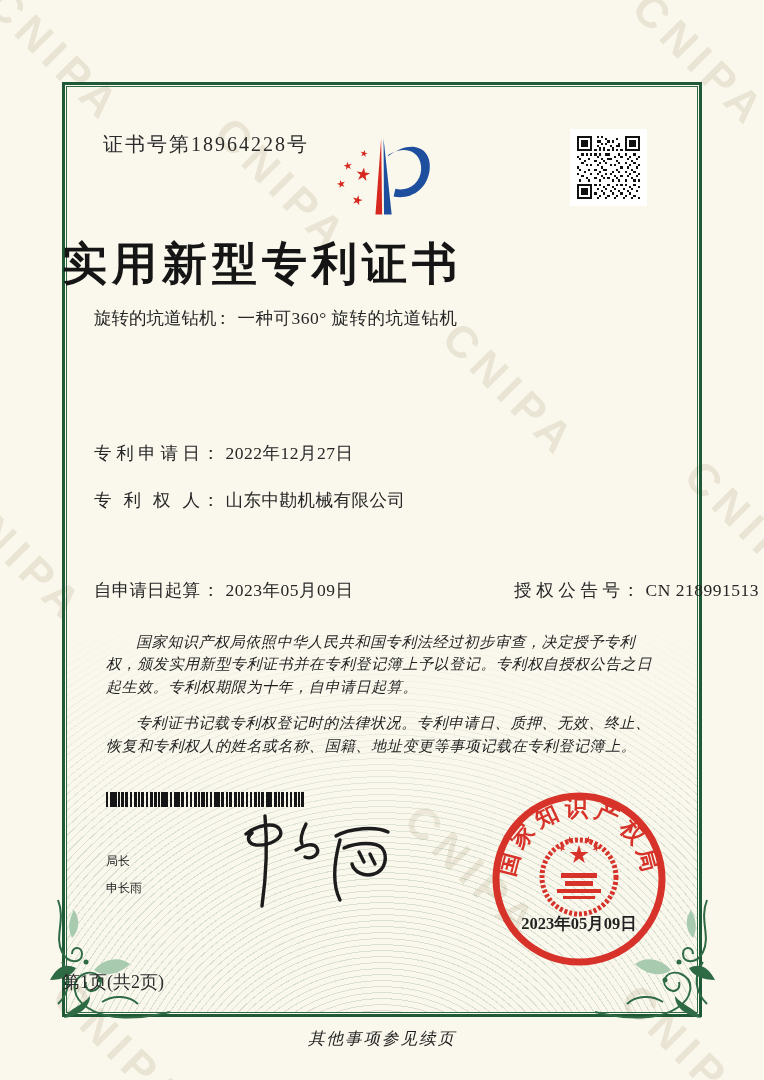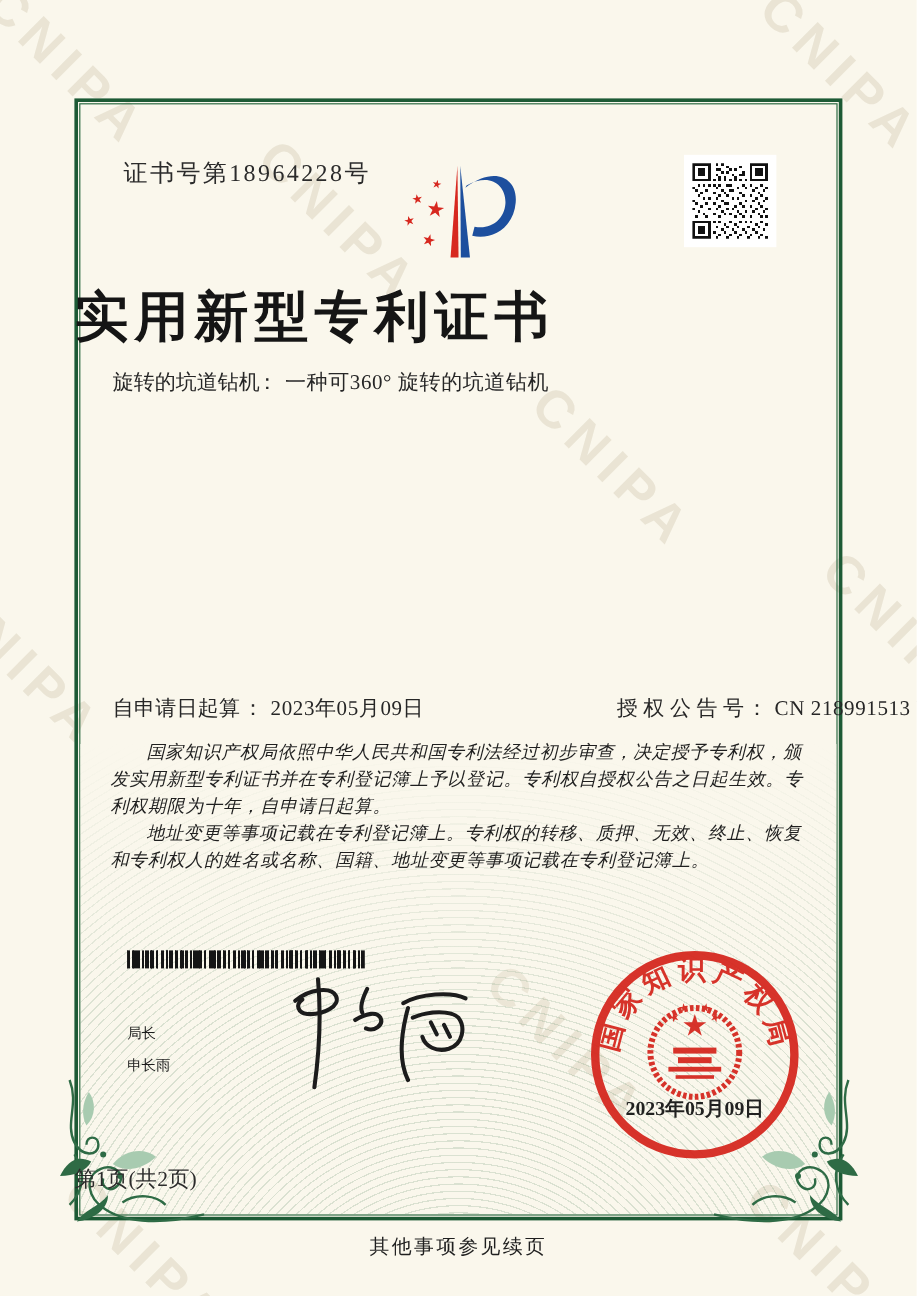--- a/index.html
+++ b/index.html
@@ -30,39 +30,39 @@
   
   .frow{position:absolute;left:94px;font-size:17.5px;color:#262626;z-index:3;white-space:nowrap;}
   .flabel{display:inline-block;width:106px;text-align:justify;text-align-last:justify;
           vertical-align:bottom;}
   .fcolon{display:inline-block;margin:0 6px 0 2px;}
   .fvalue{letter-spacing:0.5px;text-align:center;}
   .grant-pair{position:absolute;left:420px;top:0;}
   
   .paras{position:absolute;left:92px;top:617px;width:584px;z-index:3;
          font-size:15px;line-height:22.4px;font-style:italic;color:#1f1f1f;}
-  .paras p{margin:0;text-indent:2em;letter-spacing:0.6px;}
+  .paras p{margin:14px;text-indent:2em;letter-spacing:0.6px;}
   
   .barcode{position:absolute;left:106px;top:792px;width:198px;height:15px;z-index:3;
      background-image:
        repeating-linear-gradient(90deg,#151515 0 2px,transparent 2px 4px),
        repeating-linear-gradient(90deg,#151515 0 1px,transparent 1px 5px),
        repeating-linear-gradient(90deg,transparent 0 6px,#151515 6px 8px,transparent 8px 13px);}
   .director{position:absolute;left:106px;top:853px;z-index:3;
      font-family:"Liberation Sans","DejaVu Sans",sans-serif;font-size:12px;color:#1d1d1d;}
   .director div{margin-bottom:10px;}
   .signature{position:absolute;left:218px;top:810px;z-index:3;}
   .seal{position:absolute;left:489px;top:787px;z-index:4;opacity:0.94;}
   .flourish{position:absolute;z-index:3;}
   .fl-bl{left:42px;top:892px;}
   .fl-br{left:588px;top:892px;transform:scaleX(-1);}
   .page-note{position:absolute;left:62px;top:970px;width:640px;text-align:left;
              font-size:18px;color:#2b2b2b;z-index:3;}
   .cont-note{position:absolute;left:0;top:1028px;width:764px;text-align:center;
-             font-size:16.5px;letter-spacing:2px;color:#1f1f1f;z-index:3;}
+             font-size:16.5px;font-style:italic;letter-spacing:2px;color:#1f1f1f;z-index:3;}
 </style>
 </head>
 <body>
 
 <div class="page">
 
   <div class="wm" style="left:55px;top:55px">CNIPA</div>
   <div class="wm" style="left:700px;top:60px">CNIPA</div>
   <div class="wm" style="left:282px;top:185px">CNIPA</div>
   <div class="wm" style="left:510px;top:390px">CNIPA</div>
@@ -109,30 +109,36 @@
         M8 22h1v1H8z M10 22h1v1h-1z M12 23h1v1h-1z M14 22h1v1h-1z M16 23h1v1h-1z M18 22h1v1h-1z M20 22h1v1h-1z M22 22h1v1h-1z M24 23h1v1h-1z M26 22h1v1h-1z M28 23h1v1h-1z M9 24h1v1H9z M11 25h1v1h-1z M13 24h1v1h-1z M15 25h1v1h-1z M17 24h1v1h-1z M19 25h1v1h-1z M21 24h1v1h-1z M23 25h1v1h-1z M25 24h1v1h-1z M27 25h1v1h-1z M8 26h1v1H8z M10 27h1v1h-1z M12 26h1v1h-1z M14 27h1v1h-1z M16 26h1v1h-1z M18 27h1v1h-1z M20 26h1v1h-1z M22 27h1v1h-1z M24 26h1v1h-1z M26 27h1v1h-1z M9 28h1v1H9z M13 28h1v1h-1z M17 28h1v1h-1z M21 28h1v1h-1z M25 28h1v1h-1z M28 28h1v1h-1z"></path>
       </g>
     </svg>
   </div>
 
   <div class="title">实用新型专利证书</div>
 
   <div class="frow" style="top:306px">
     <span class="flabel" style="width:118px">旋转的坑道钻机</span><span class="fcolon">：</span><span class="fvalue">一种可360° 旋转的坑道钻机</span>
   </div>
+  <div class="frow" style="top:441px">
+    <span class="flabel">专利申请日</span><span class="fcolon">：</span><span class="fvalue">2022年12月27日</span>
+  </div>
+  <div class="frow" style="top:488px">
+    <span class="flabel">专利权人</span><span class="fcolon">：</span><span class="fvalue">山东中勘机械有限公司</span>
+  </div>
   <div class="frow" style="top:578px;width:584px">
     <span class="flabel">自申请日起算</span><span class="fcolon">：</span><span class="fvalue">2023年05月09日</span>
     <span class="grant-pair">
       <span class="flabel">授权公告号</span><span class="fcolon">：</span><span class="fvalue">CN 218991513 U</span>
     </span>
   </div>
 
   <div class="paras">
     <p>国家知识产权局依照中华人民共和国专利法经过初步审查，决定授予专利权，颁发实用新型专利证书并在专利登记簿上予以登记。专利权自授权公告之日起生效。专利权期限为十年，自申请日起算。</p>
-    <p>地址变更等事项记载在专利登记簿上。专利权的转移、质押、无效、终止、恢复和专利权人的姓名或名称、国籍、地址变更等事项记载在专利登记簿上。</p>
+    <p>专利证书记载专利权登记时的法律状况。专利申请日、质押、无效、终止、恢复和专利权人的姓名或名称、国籍、地址变更等事项记载在专利登记簿上。</p>
   </div>
 
   <div class="barcode"></div>
 
   <div class="director">
     <div>局长</div>
     <div>申长雨</div>
   </div>
 
   <div class="signature">

